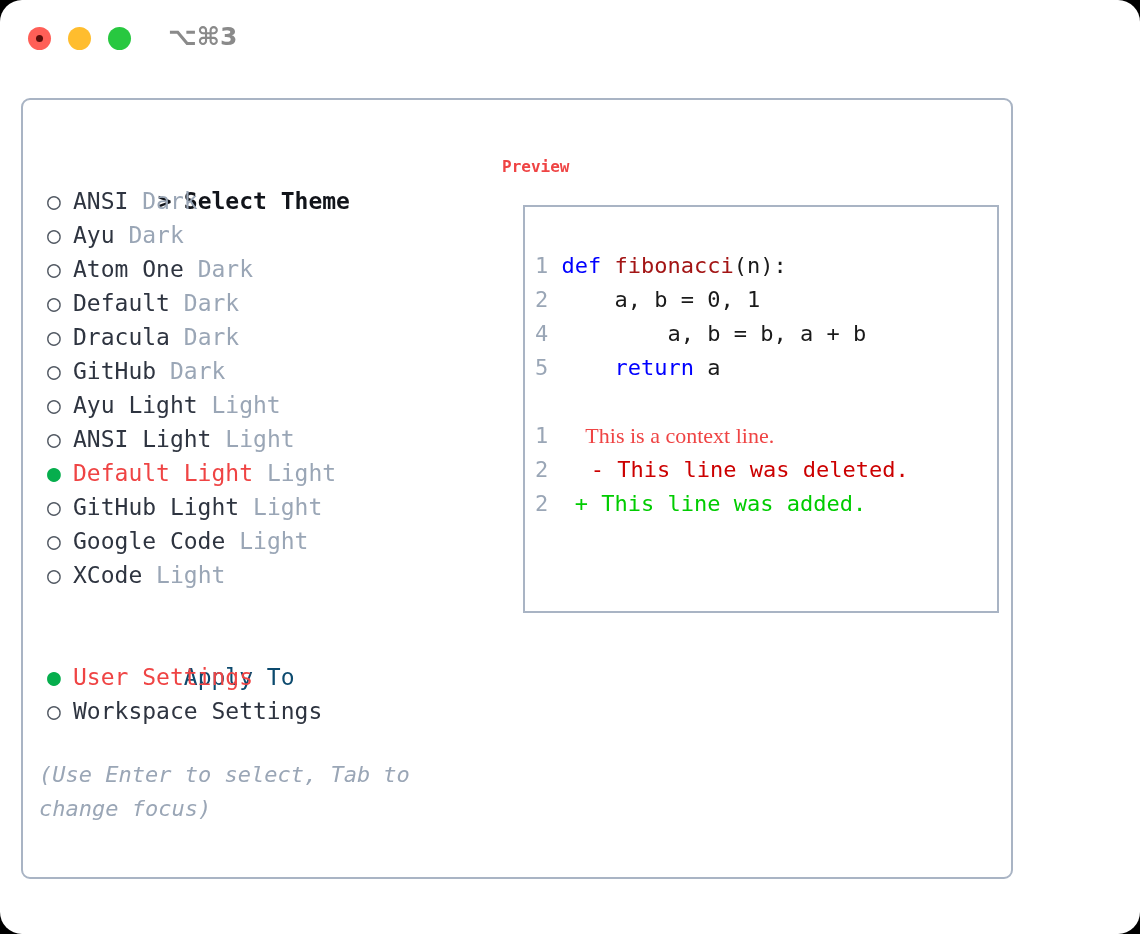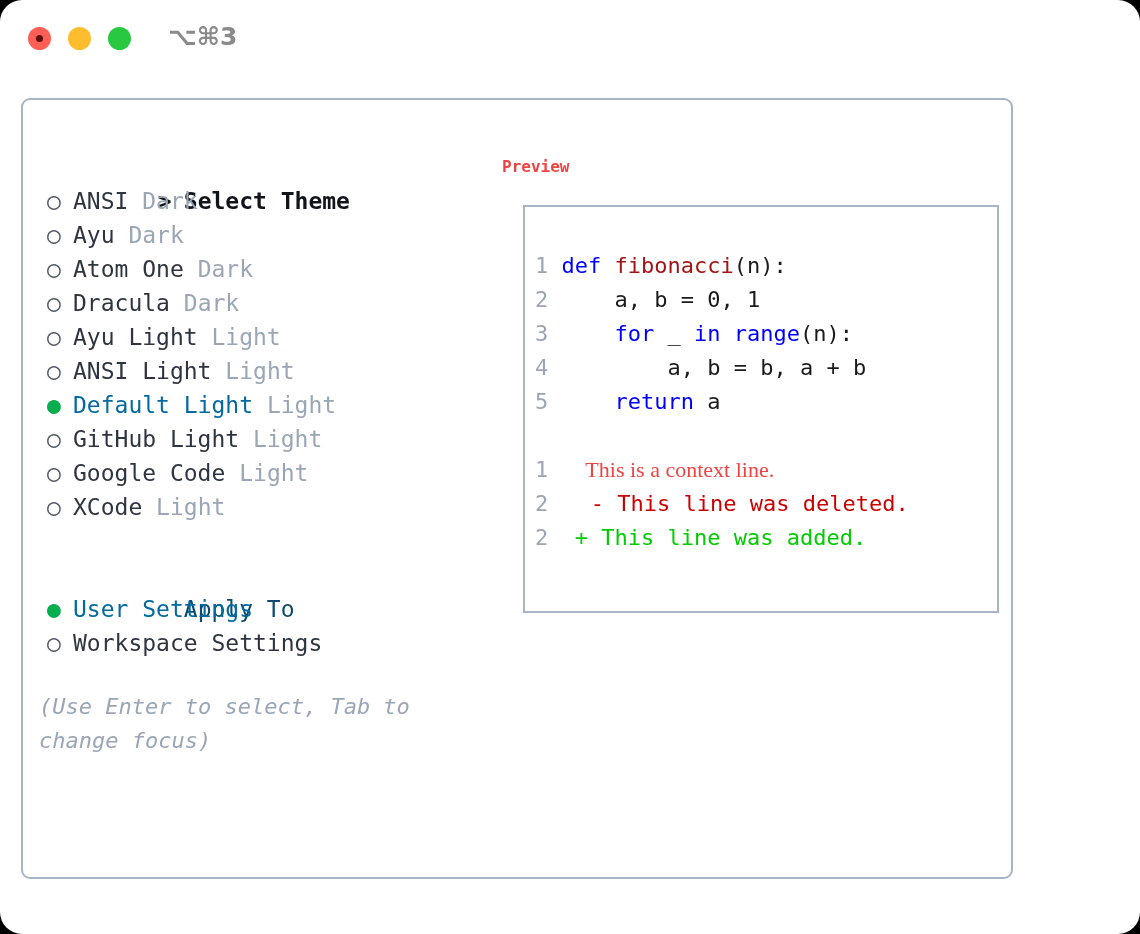--- a/index.html
+++ b/index.html
@@ -99,21 +99,21 @@
   .marker-on    { color: #06ae4d; }
   .hdr {
     font-weight: bold;
     color: #11141a;
   }
   .hdr-plain {
     font-weight: normal;
     color: #0c4a6e;
   }
   .label-normal { color: #2e3440; }
-  .label-sel    { color: #0369a1; }
+  .label-sel    { color: #ef4444; }
   .tag {
     color: #9aa6b6;
   }
   .spacer { height: 34px; }
   #hint {
     margin-top: 30px;
     font-size: 22px;
     line-height: 34px;
     color: #9aa6b6;
     width: 410px;
@@ -185,21 +185,23 @@
     <div id="left-pane">
 
       <div class="row">
         <span class="marker hdr">&gt;</span><span class="hdr">Select Theme</span>
       </div>
 
       <div id="theme-rows">
           <div class="row"><span class="marker marker-off">○</span><span class="label-normal">ANSI</span><span> </span><span class="tag">Dark</span></div>
           <div class="row"><span class="marker marker-off">○</span><span class="label-normal">Ayu</span><span> </span><span class="tag">Dark</span></div>
           <div class="row"><span class="marker marker-off">○</span><span class="label-normal">Atom One</span><span> </span><span class="tag">Dark</span></div>
+          <div class="row"><span class="marker marker-off">○</span><span class="label-normal">Default</span><span> </span><span class="tag">Dark</span></div>
           <div class="row"><span class="marker marker-off">○</span><span class="label-normal">Dracula</span><span> </span><span class="tag">Dark</span></div>
+          <div class="row"><span class="marker marker-off">○</span><span class="label-normal">GitHub</span><span> </span><span class="tag">Dark</span></div>
           <div class="row"><span class="marker marker-off">○</span><span class="label-normal">Ayu Light</span><span> </span><span class="tag">Light</span></div>
           <div class="row"><span class="marker marker-off">○</span><span class="label-normal">ANSI Light</span><span> </span><span class="tag">Light</span></div>
           <div class="row"><span class="marker marker-on">●</span><span class="label-sel">Default Light</span><span> </span><span class="tag">Light</span></div>
           <div class="row"><span class="marker marker-off">○</span><span class="label-normal">GitHub Light</span><span> </span><span class="tag">Light</span></div>
           <div class="row"><span class="marker marker-off">○</span><span class="label-normal">Google Code</span><span> </span><span class="tag">Light</span></div>
           <div class="row"><span class="marker marker-off">○</span><span class="label-normal">XCode</span><span> </span><span class="tag">Light</span></div>
         </div>
 
       <div class="spacer"></div>
 
@@ -216,21 +218,20 @@
     </div>
 
     <div id="right-pane">
       <div id="preview-title">Preview</div>
 
       <div id="code-box">
         <div id="code-inner">
           <div id="code-rows">
               <div class="cline"><span class="ln">1</span><span> </span><span class="kw">def </span><span class="fn">fibonacci</span><span class="pl">(n):</span></div>
               <div class="cline"><span class="ln">2</span><span> </span><span class="pl">    a, b = 0, 1</span></div>
-              <div class="cline"><span class="ln">3</span><span> </span><span class="pl">    </span><span class="kw">for</span><span class="pl"> _ </span><span class="kw">in</span><span class="pl"> </span><span class="kw">range</span><span class="pl">(n):</span></div>
               <div class="cline"><span class="ln">4</span><span> </span><span class="pl">        a, b = b, a + b</span></div>
               <div class="cline"><span class="ln">5</span><span> </span><span class="pl">    </span><span class="kw">return</span><span class="pl"> a</span></div>
             </div>
           <div class="blank-line"></div>
           <div id="diff-rows">
               <div class="cline"><span class="ln">1</span><span>  </span><span class="ctx">  This is a context line.</span></div>
               <div class="cline"><span class="ln">2</span><span>  </span><span class="del">- This line was deleted.</span></div>
               <div class="cline"><span class="ln">2</span><span>  </span><span class="add">+ This line was added.</span></div>
             </div>
         </div>

